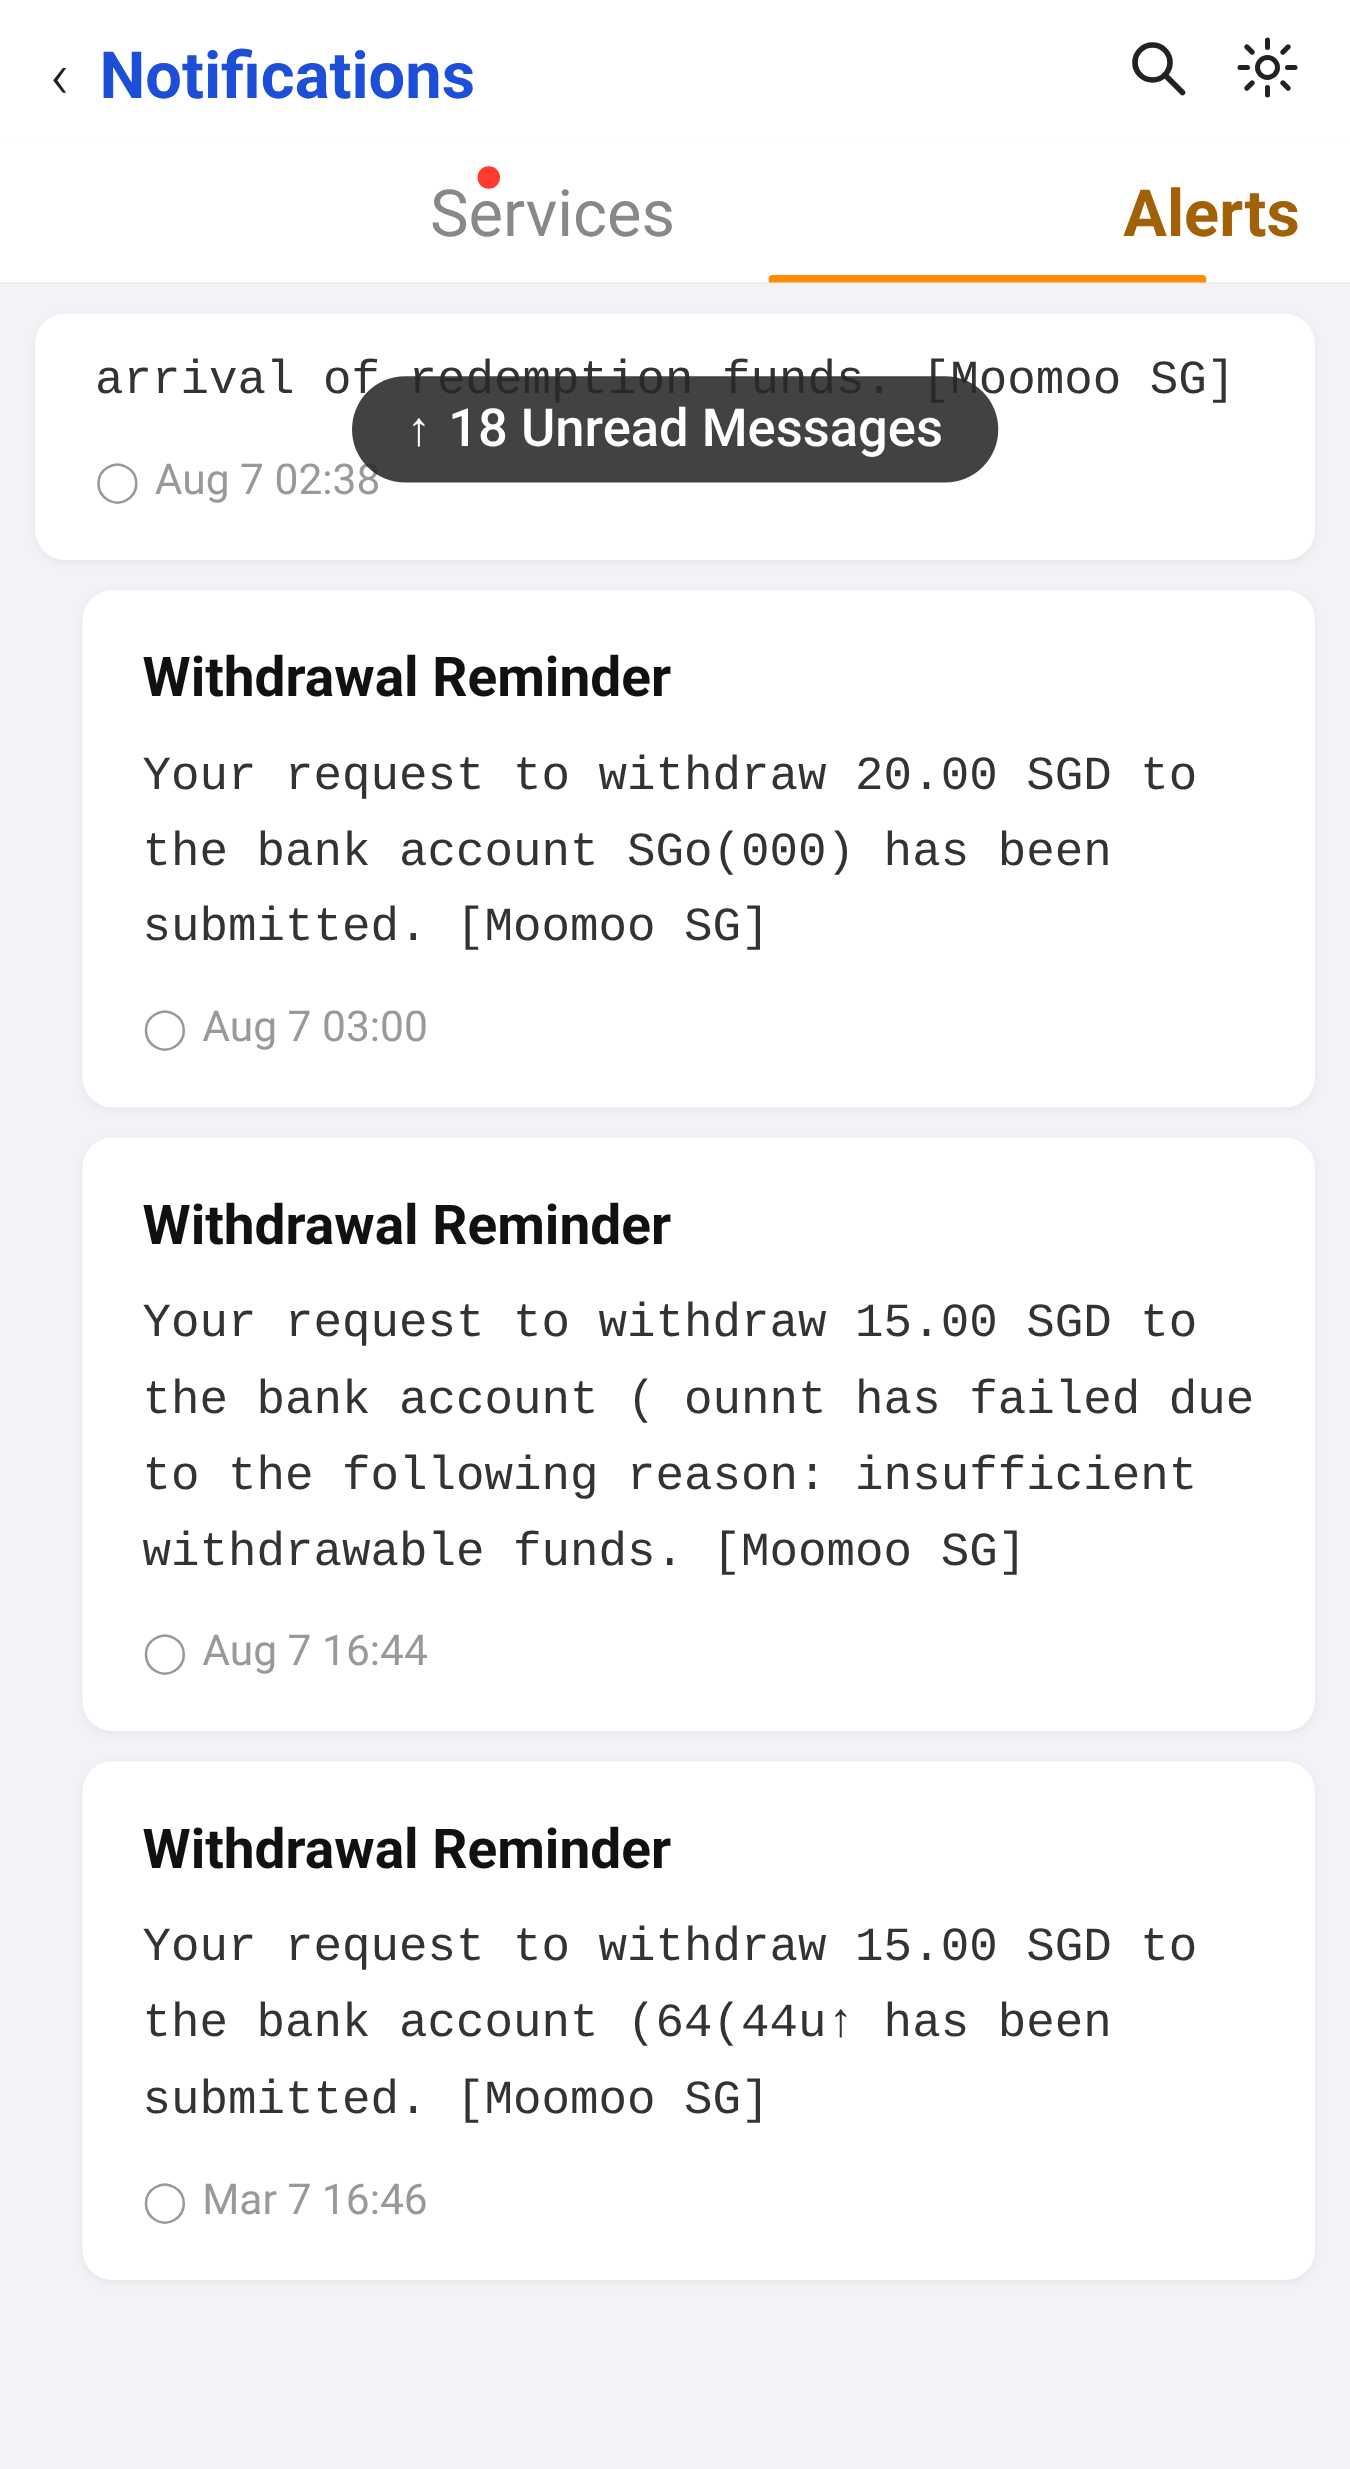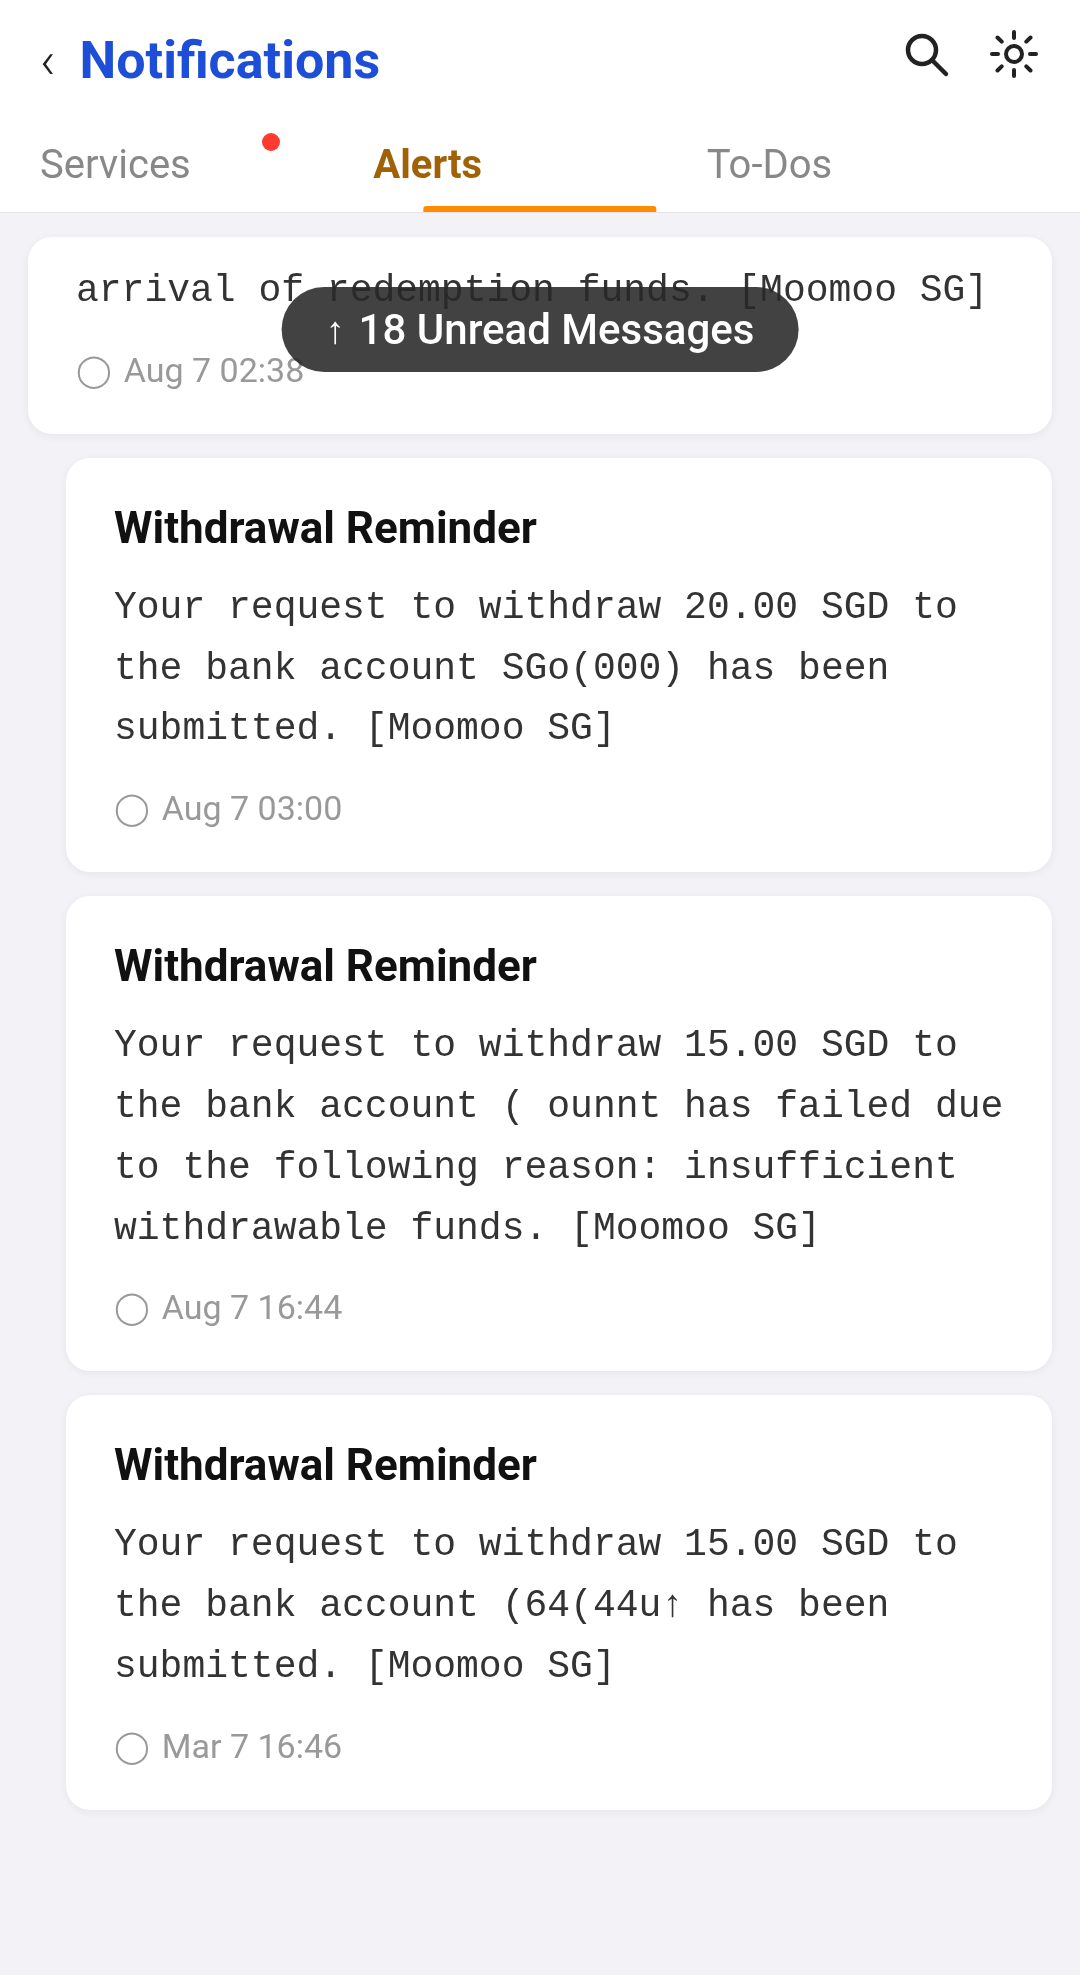--- a/index.html
+++ b/index.html
@@ -63,23 +63,23 @@
     
     .tabs {
       background: #ffffff;
       display: flex;
       border-bottom: 1px solid #e5e5ea;
       padding: 0 40px;
     }
 
     .tab {
       flex: 1;
-      text-align: left;
+      text-align: right;
       padding: 28px 0 24px;
-      font-size: 40px;
+      font-size: 52px;
       color: #888;
       cursor: pointer;
       position: relative;
     }
 
     .tab.active {
       color: #a16207;
       font-weight: 700;
     }
 
@@ -217,23 +217,20 @@
 </div>
 
 <div class="tabs">
   <div class="tab">
     <span>Services</span>
     <span class="tab-dot"></span>
   </div>
   <div class="tab active">
     <span>Alerts</span>
   </div>
-  <div class="tab">
-    <span>To-Dos</span>
-  </div>
 </div>
 
 <div class="content">
 
   <div class="top-partial-card">
 
     <div class="unread-pill">
       <span class="arrow-up">↑</span>
       <span>18 Unread Messages</span>
     </div>

